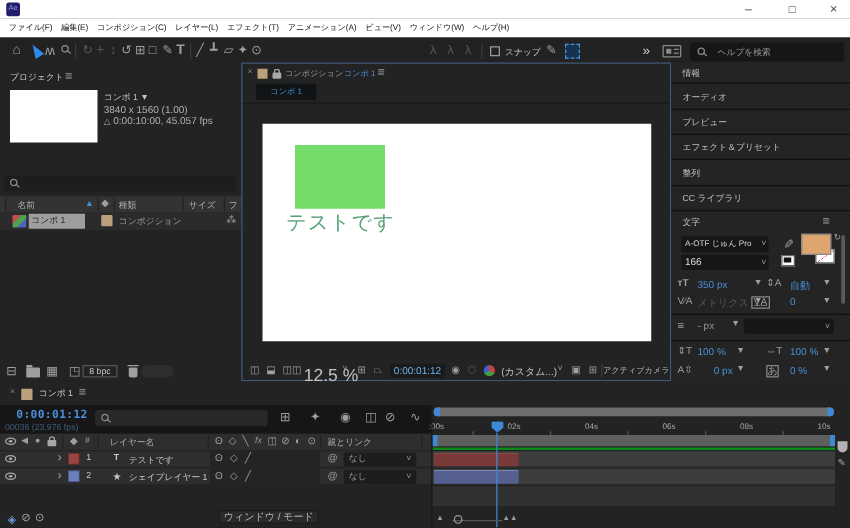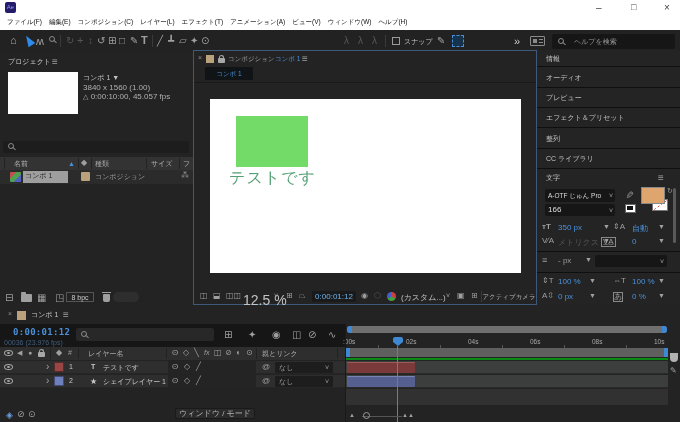--- a/index.html
+++ b/index.html
@@ -237,21 +237,21 @@
         </span>
       <div class="tab-row-border" style="top:86px"></div>
 
       <span class="abs ic" data-name="vertical-scale-icon" style="left:5px;top:91px;font-size:8px">⇕T</span>
       <span class="abs blue" data-name="vertical-scale-value" style="left:21px;top:91px;font-size:8px">100 %</span>
       <span class="abs ic" data-name="vscale-dd-icon" style="left:52px;top:91px;font-size:7px">▼</span>
       <span class="abs ic" data-name="horizontal-scale-icon" style="left:76px;top:91px;font-size:8px">⇔T</span>
       <span class="abs blue" data-name="horizontal-scale-value" style="left:95px;top:91px;font-size:8px">100 %</span>
       <span class="abs ic" data-name="hscale-dd-icon" style="left:121px;top:91px;font-size:7px">▼</span>
       <span class="abs ic" data-name="baseline-shift-icon" style="left:5px;top:106px;font-size:8px">A⇳</span>
-      <span class="abs blue" data-name="baseline-shift-value" style="left:21px;top:106px;font-size:8px">0 px</span>
+      <span class="abs blue" data-name="baseline-shift-value" style="left:34px;top:106px;font-size:8px">0 px</span>
       <span class="abs ic" data-name="baseline-dd-icon" style="left:52px;top:106px;font-size:7px">▼</span>
       <span class="abs ic" data-name="tsume-icon" style="left:76px;top:106px;font-size:8px;border:1px solid #888">あ</span>
       <span class="abs blue" data-name="tsume-value" style="left:95px;top:106px;font-size:8px">0 %</span>
       <span class="abs ic" data-name="tsume-dd-icon" style="left:121px;top:106px;font-size:7px">▼</span>
       <span class="abs" data-name="character-scrollbar" style="left:136px;top:2px;width:3px;height:55px;background:#5a5a5a;border-radius:2px"></span>
     </div>
   </div>
 
   <div class="abs" data-name="timeline-panel" style="left:0;top:305px;width:680px;height:117px;background:#232323">
 

